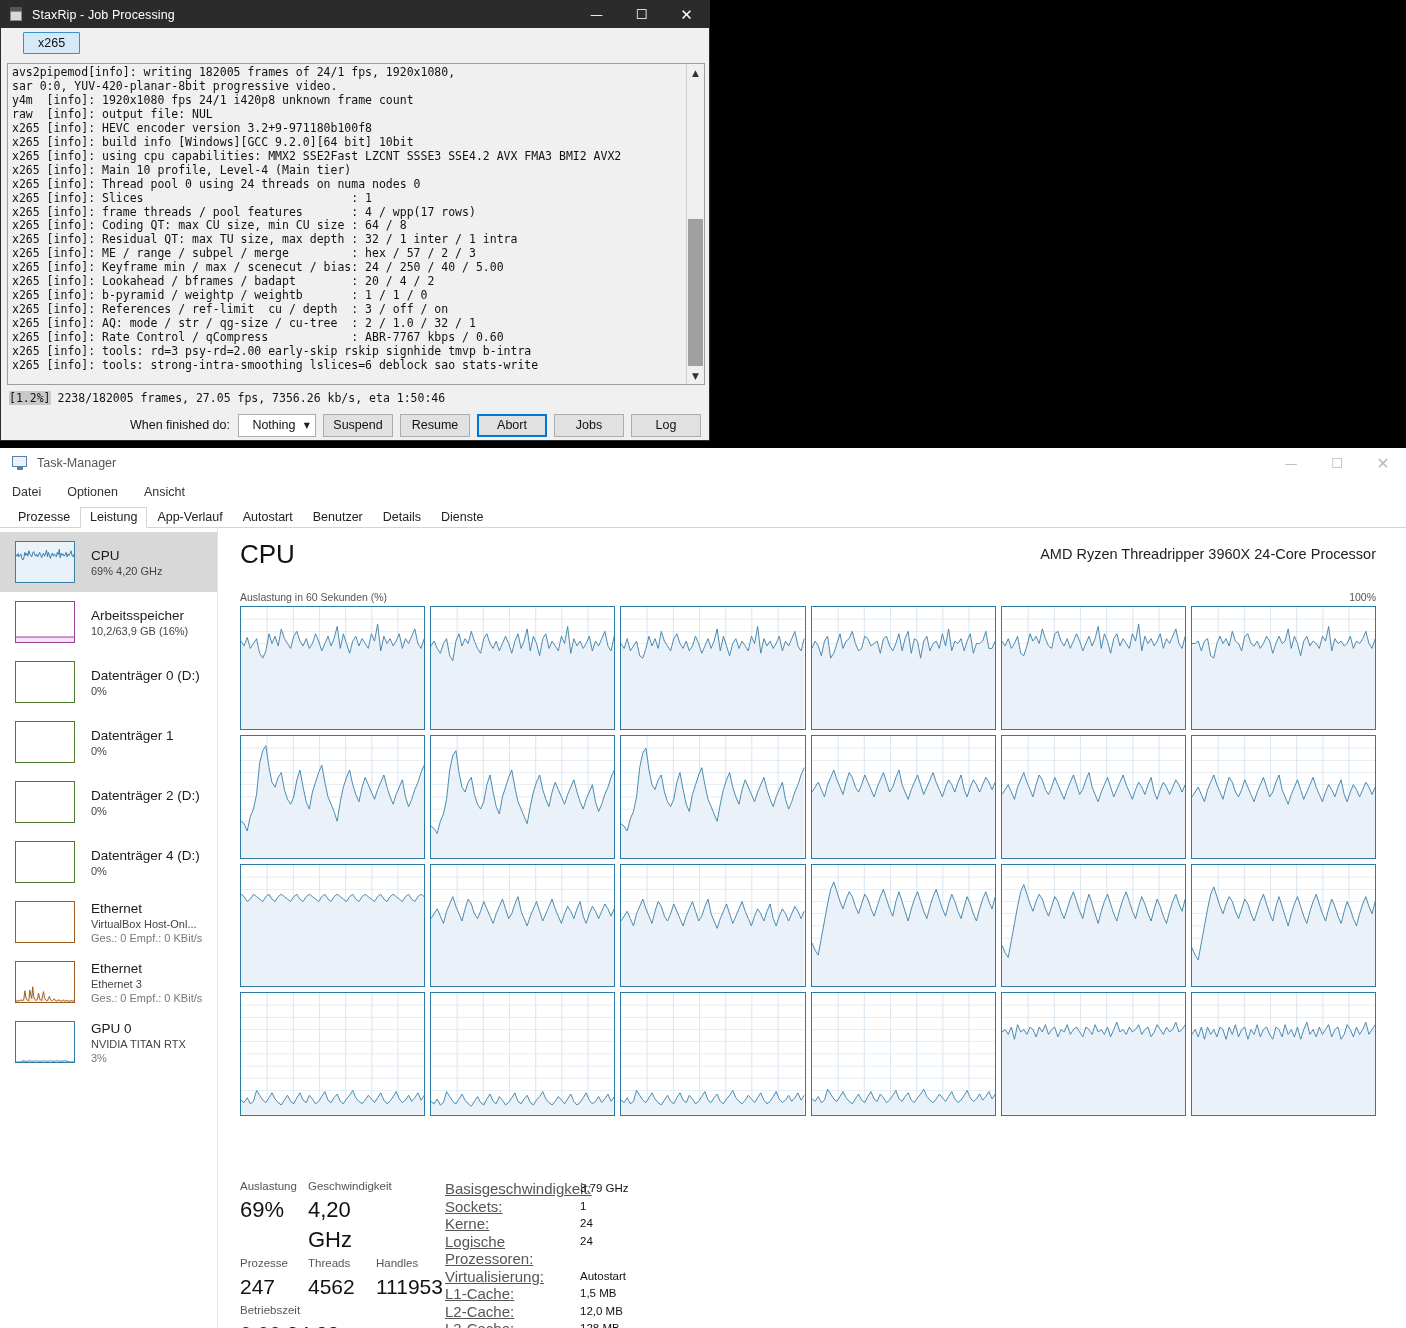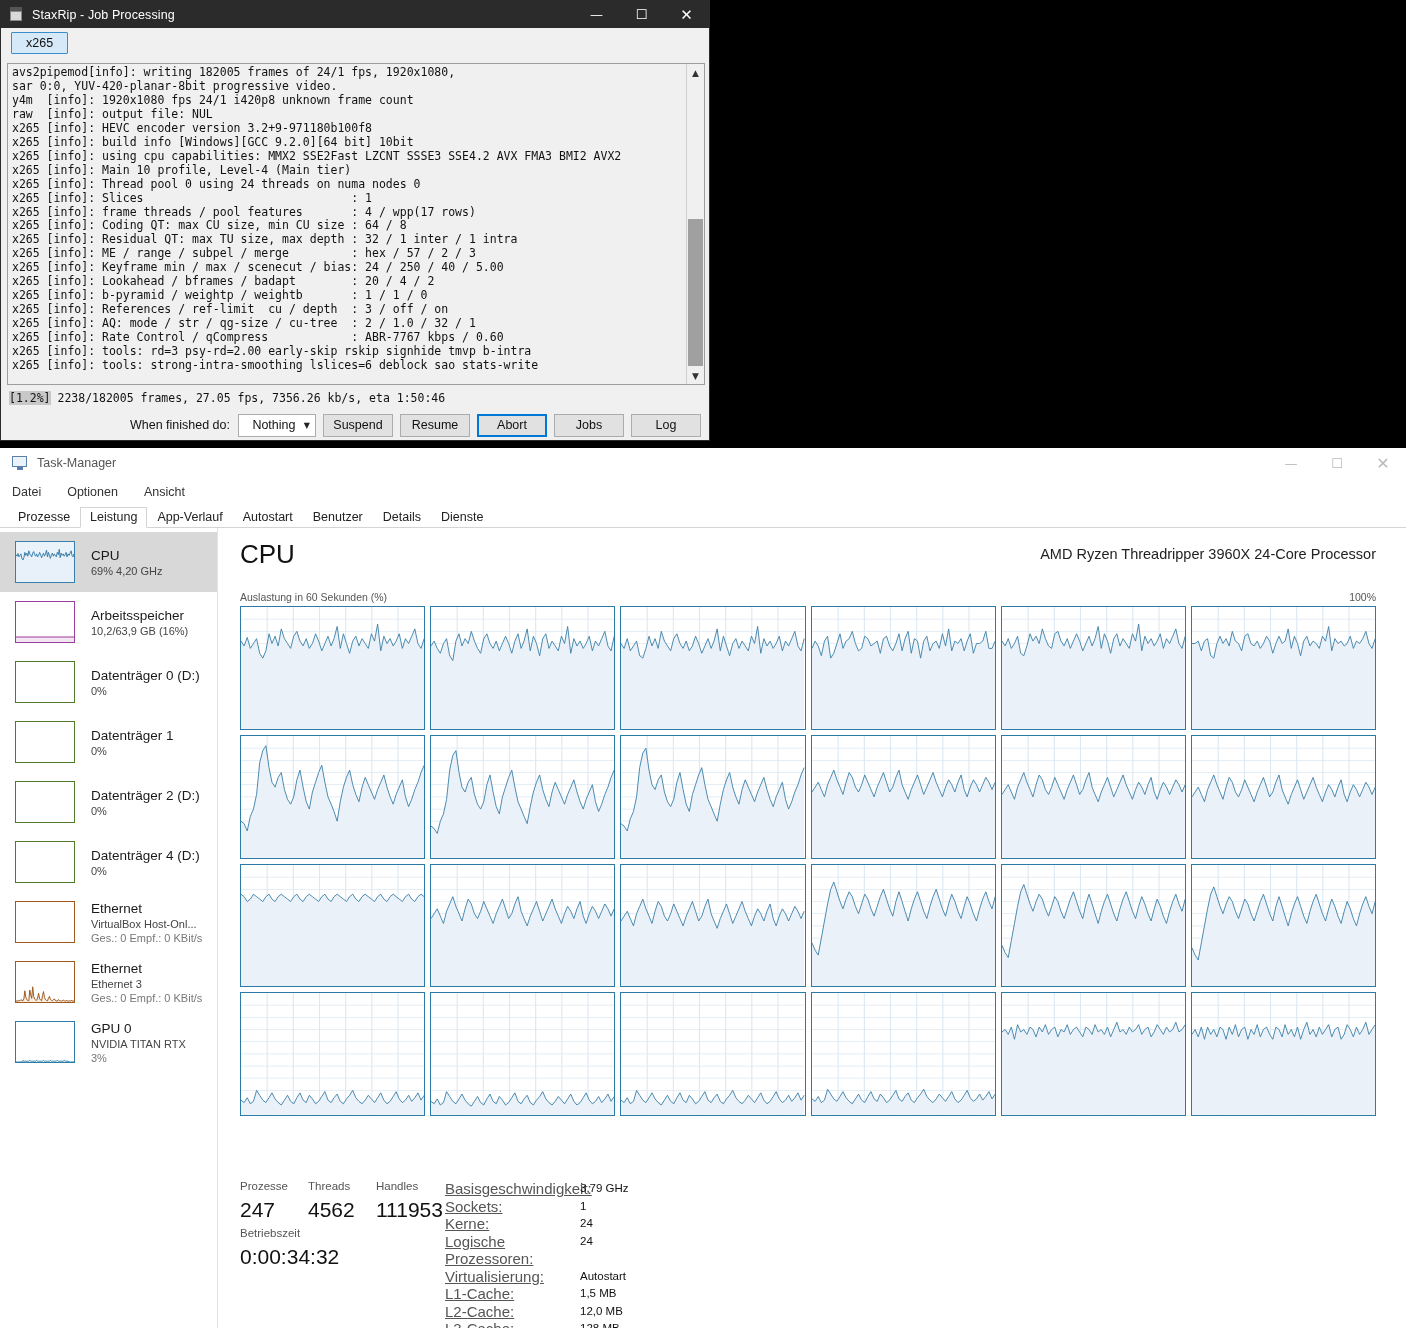--- a/index.html
+++ b/index.html
@@ -12,21 +12,21 @@
   #sr-title{height:27px;background:#2b2b2b;display:flex;align-items:center;}
   #sr-title .ic{width:16px;height:16px;margin-left:8px;margin-right:7px;position:relative;flex:none;}
   #sr-title .ic .bdy{position:absolute;left:1px;top:4px;width:12px;height:10px;background:#d9d9d9;border:1px solid #888;box-sizing:border-box;}
   #sr-title .ic .top{position:absolute;left:1px;top:0px;width:12px;height:4px;background:#555;}
   #sr-ttl{color:#fff;font-size:12.5px;letter-spacing:.1px;}
   #sr-wbtns{margin-left:auto;display:flex;height:27px;}
   #sr-wbtns div{width:45px;height:27px;display:flex;align-items:center;justify-content:center;
                 color:#fff;font-size:13px;font-family:"DejaVu Sans",sans-serif;}
   #sr-wbtns div.cl{font-size:15px;}
 
-  #sr-tabs{height:30px;background:#f0f0f0;padding:4px 0 0 10px;box-sizing:border-box;}
+  #sr-tabs{height:30px;background:#f0f0f0;padding:4px 0 0 22px;box-sizing:border-box;}
   #x265tab{display:inline-block;border:1px solid #3a8ec9;background:#d6e9f8;color:#111;
            font-size:12.5px;padding:3px 14px;border-radius:1px;}
   #sr-logwrap{position:absolute;left:6px;top:62px;width:698px;height:322px;background:#f0f0f0;
               border:1px solid #9d9d9d;box-sizing:border-box;display:flex;}
   #sr-log{flex:1;overflow:hidden;padding:2px 0 0 4px;
           font-family:"DejaVu Sans Mono",monospace;font-size:11.5px;line-height:13.95px;color:#111;white-space:pre;}
   #sr-sb{width:17px;background:#f0f0f0;border-left:1px solid #d0d0d0;position:relative;}
   #sr-sb .arr{height:17px;display:flex;align-items:center;justify-content:center;font-size:9px;color:#333;
               font-family:"DejaVu Sans",sans-serif;}
   #sr-sb .arr.bot{position:absolute;bottom:0;left:0;right:0;}
@@ -809,20 +809,30 @@
               <path d="M0.0,34.0 L1.7,30.0 L3.4,36.0 L5.1,28.0 L6.8,38.0 L8.5,28.0 L10.2,34.0 L11.9,30.0 L13.6,36.0 L15.3,28.0 L16.9,30.0 L18.6,38.0 L20.3,28.0 L22.0,34.0 L23.7,26.0 L25.4,36.0 L27.1,30.0 L28.8,28.0 L30.5,38.0 L32.2,30.0 L33.9,34.0 L35.6,26.0 L37.3,36.0 L39.0,30.0 L40.7,28.0 L42.4,34.0 L44.1,38.0 L45.8,28.0 L47.5,30.0 L49.2,36.0 L50.8,26.0 L52.5,34.0 L54.2,30.0 L55.9,36.0 L57.6,28.0 L59.3,38.0 L61.0,30.0 L62.7,24.0 L64.4,34.0 L66.1,30.0 L67.8,36.0 L69.5,28.0 L71.2,34.0 L72.9,30.0 L74.6,26.0 L76.3,36.0 L78.0,30.0 L79.7,28.0 L81.4,38.0 L83.1,34.0 L84.7,26.0 L86.4,30.0 L88.1,36.0 L89.8,28.0 L91.5,34.0 L93.2,30.0 L94.9,24.0 L96.6,34.0 L98.3,30.0 L100.0,26.0 L100,100 L0,100 Z" fill="#eaf1f8"></path>
               <path d="M0.0,34.0 L1.7,30.0 L3.4,36.0 L5.1,28.0 L6.8,38.0 L8.5,28.0 L10.2,34.0 L11.9,30.0 L13.6,36.0 L15.3,28.0 L16.9,30.0 L18.6,38.0 L20.3,28.0 L22.0,34.0 L23.7,26.0 L25.4,36.0 L27.1,30.0 L28.8,28.0 L30.5,38.0 L32.2,30.0 L33.9,34.0 L35.6,26.0 L37.3,36.0 L39.0,30.0 L40.7,28.0 L42.4,34.0 L44.1,38.0 L45.8,28.0 L47.5,30.0 L49.2,36.0 L50.8,26.0 L52.5,34.0 L54.2,30.0 L55.9,36.0 L57.6,28.0 L59.3,38.0 L61.0,30.0 L62.7,24.0 L64.4,34.0 L66.1,30.0 L67.8,36.0 L69.5,28.0 L71.2,34.0 L72.9,30.0 L74.6,26.0 L76.3,36.0 L78.0,30.0 L79.7,28.0 L81.4,38.0 L83.1,34.0 L84.7,26.0 L86.4,30.0 L88.1,36.0 L89.8,28.0 L91.5,34.0 L93.2,30.0 L94.9,24.0 L96.6,34.0 L98.3,30.0 L100.0,26.0" fill="none" stroke="#3a7fa8" stroke-width="0.9" vector-effect="non-scaling-stroke"></path>
             </svg>
           </div>
         </div>
 
       <div id="stats">
         <div class="sgrpA">
           <div class="srow">
             <div class="sc">
+              <div class="slab">Auslastung</div>
+              <div class="sval">69%</div>
+            </div>
+            <div class="sc w2">
+              <div class="slab">Geschwindigkeit</div>
+              <div class="sval">4,20 GHz</div>
+            </div>
+          </div>
+          <div class="srow">
+            <div class="sc">
               <div class="slab">Prozesse</div>
               <div class="sval sm">247</div>
             </div>
             <div class="sc">
               <div class="slab">Threads</div>
               <div class="sval sm">4562</div>
             </div>
             <div class="sc">
               <div class="slab">Handles</div>
               <div class="sval sm">111953</div>

